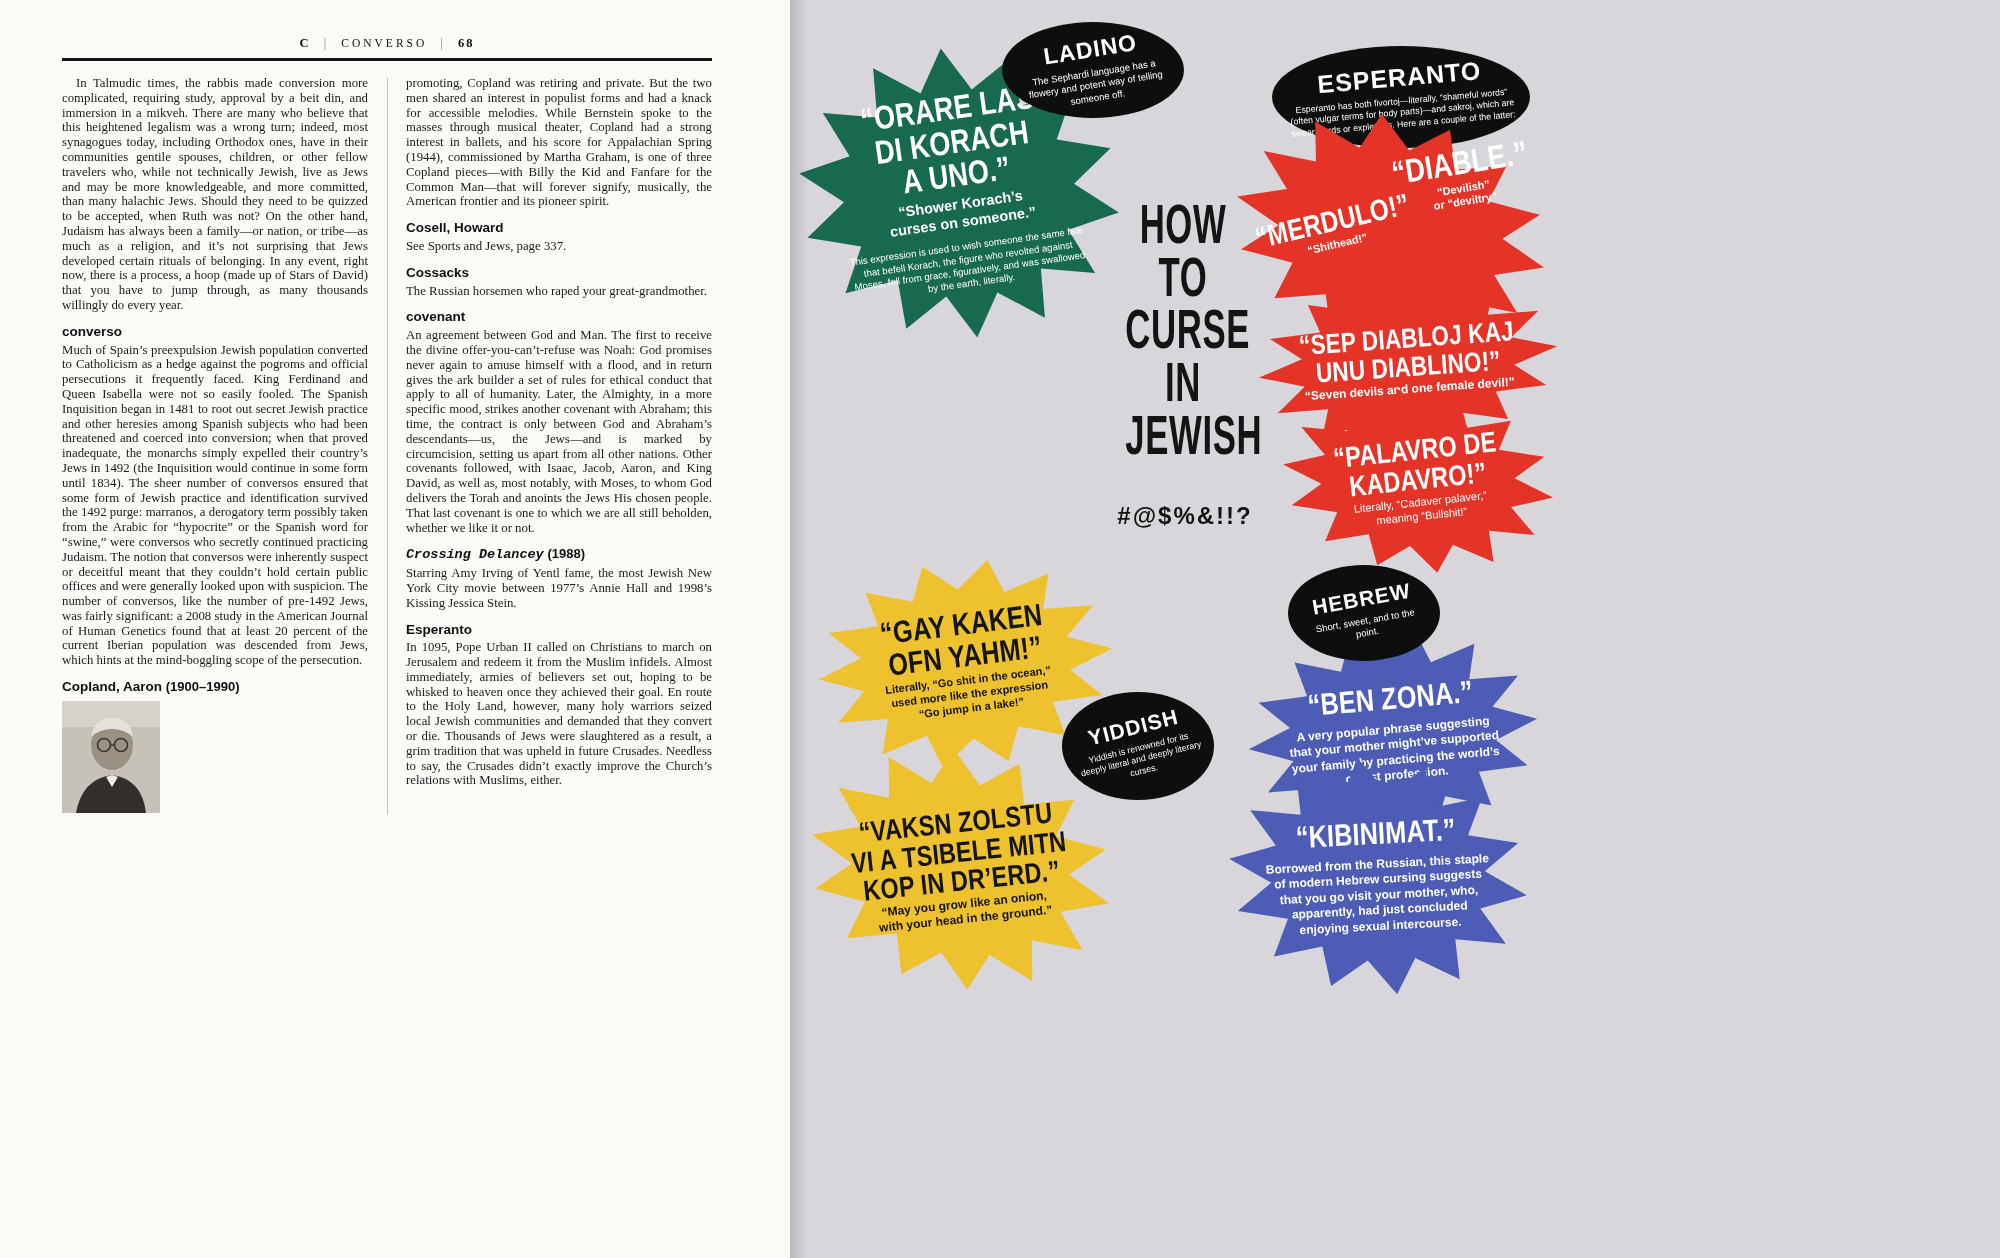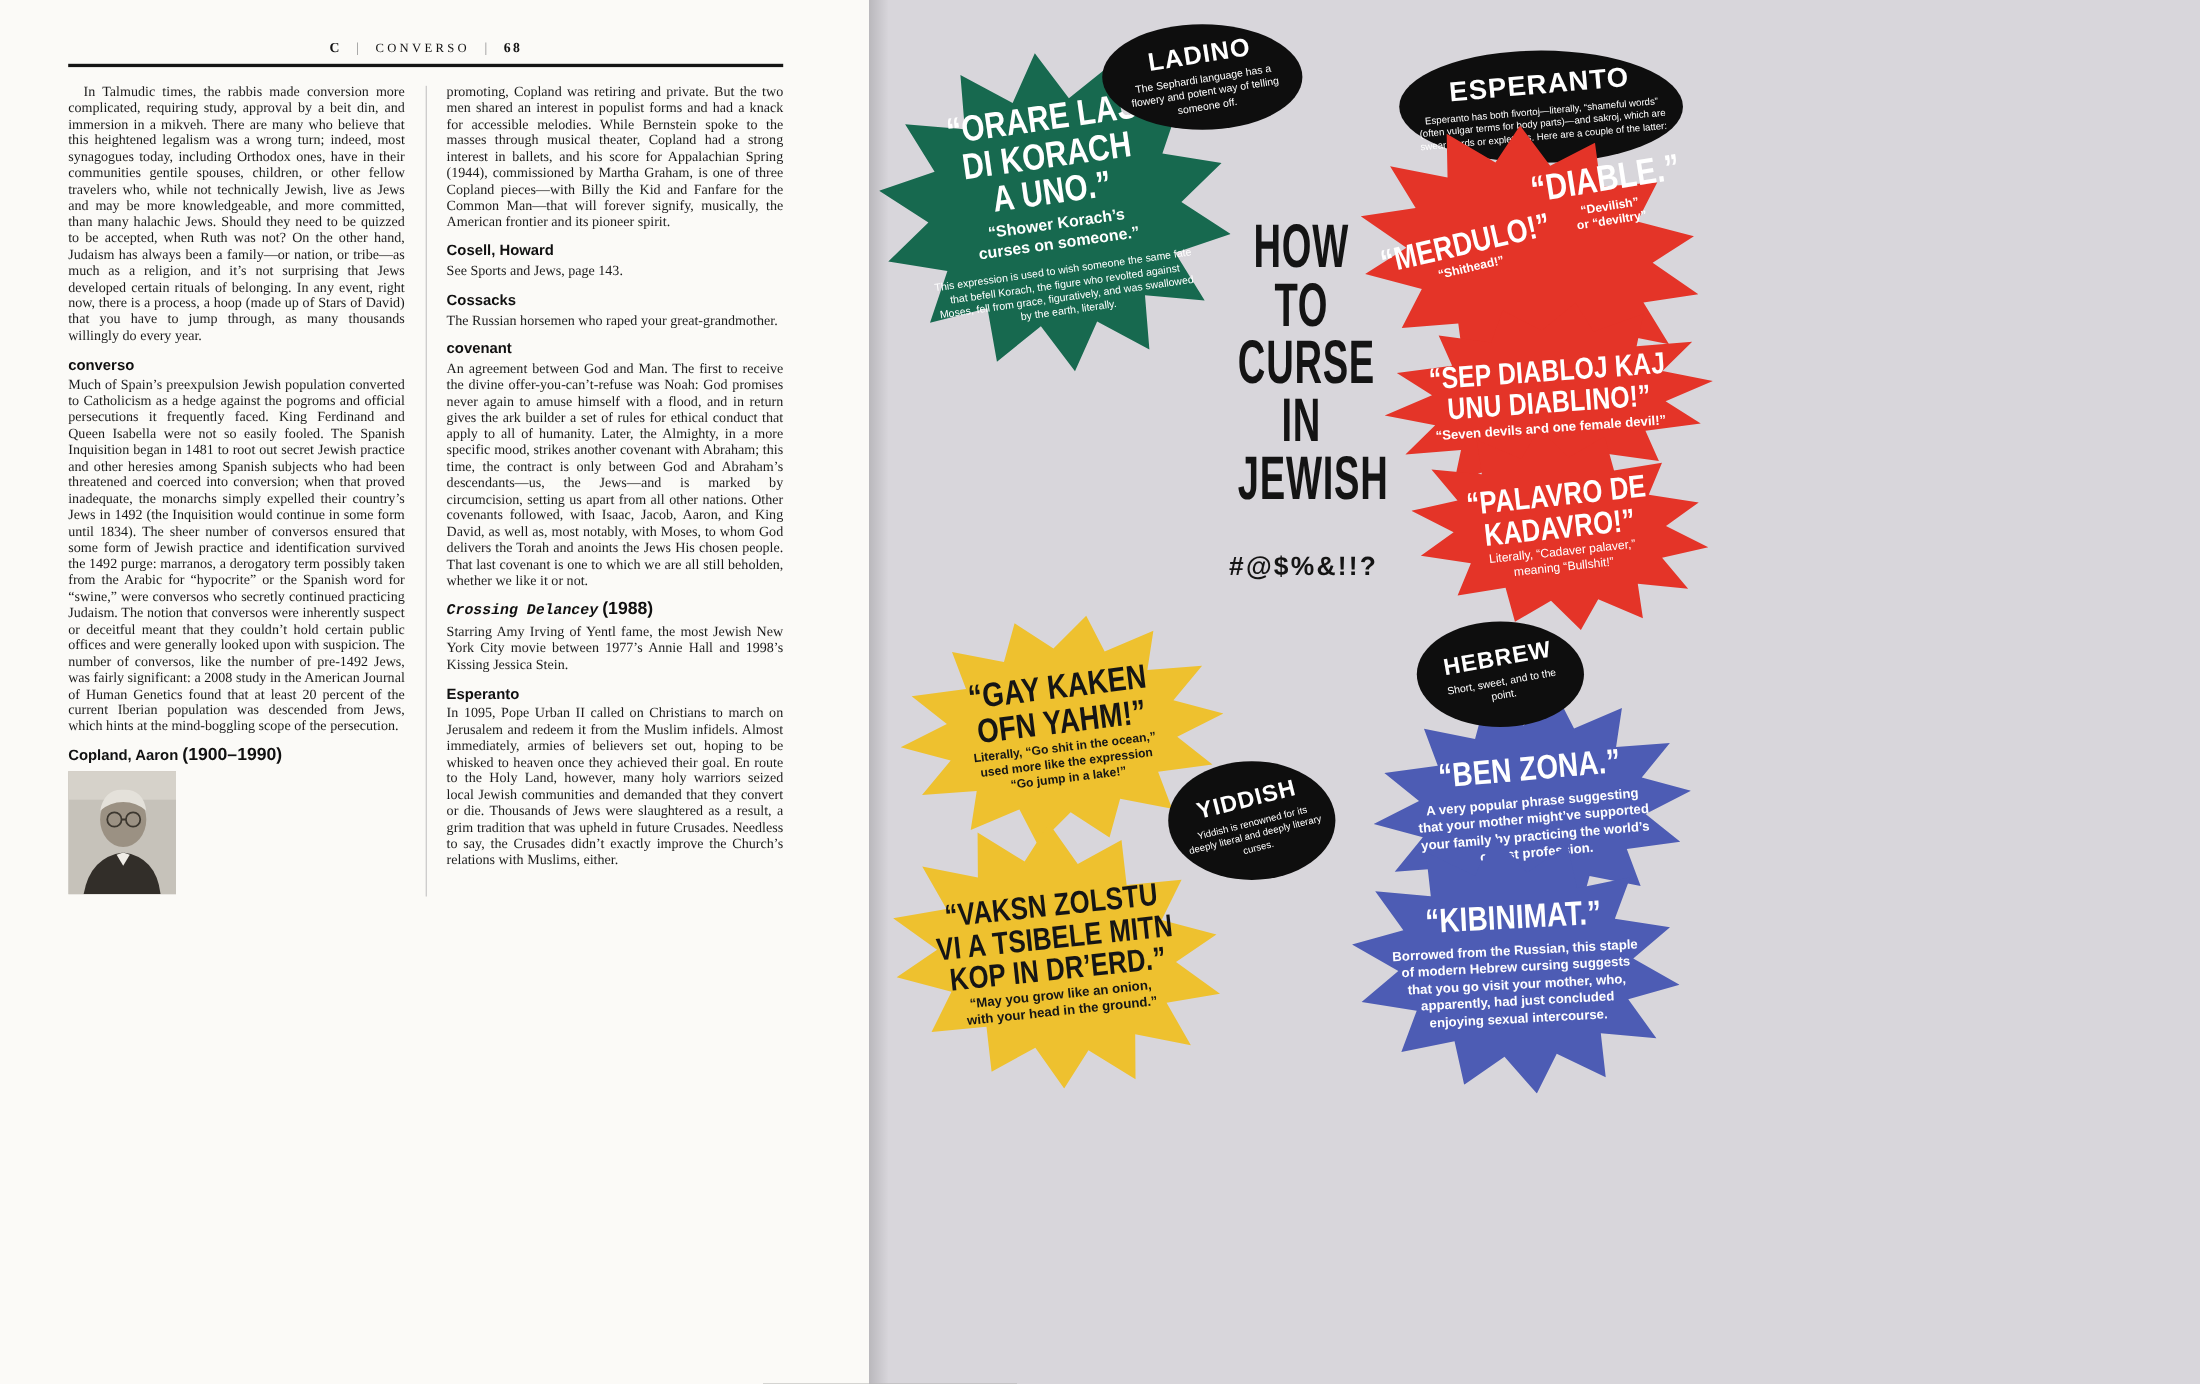--- a/index.html
+++ b/index.html
@@ -20,21 +20,21 @@
   .top-rule { position:absolute; top:58px; left:62px; width:650px; border-top:3.5px solid #141414; }
   .cols { position:absolute; top:76px; left:62px; width:650px; display:flex; justify-content:space-between; }
   .col { width:306px; font-size:12.8px; line-height:14.8px; color:#1b1b1b; text-align:justify; }
   .col-divider { width:1px; background:#c3c3c3; align-self:stretch; margin-top:2px; }
   .col p { margin:0 0 0 0; }
   .indent { text-indent:14px; }
   .entry-title {
     font-family:"Liberation Sans", sans-serif; font-size:13.5px; font-weight:700;
     margin:12px 0 3px 0; text-align:left; color:#101010;
   }
-  .entry-title .years { font-size:16px; }
+  .entry-title .years { font-size:13px; }
   .entry-title.italic-title .tword { font-style:italic;font-family:Liberation Mono, monospace; }
   .copland-block { overflow:hidden; margin-top:3px; }
   .photo {
     float:left; width:98px; height:112px; margin:3px 9px 2px 0; background:#c8c4bd; overflow:hidden;
   }
   .photo svg { display:block; }
   
   .page-right { position:absolute; left:790px; top:0; width:1210px; height:1258px; background:var(--c,#d8d6db); }
   .page-right * { font-family:"Liberation Sans", sans-serif; }
   .gutter-shade { position:absolute; left:0; top:0; width:18px; height:1258px;
@@ -126,21 +126,21 @@
           </div>
         </div>
       </div>
 
       <div class="col-divider"></div>
 
       <div class="col">
         <p>promoting, Copland was retiring and private. But the two men shared an interest in populist forms and had a knack for accessible melodies. While Bernstein spoke to the masses through musical theater, Copland had a strong interest in ballets, and his score for Appalachian Spring (1944), commissioned by Martha Graham, is one of three Copland pieces—with Billy the Kid and Fanfare for the Common Man—that will forever signify, musically, the American frontier and its pioneer spirit.</p>
 
         <h3 class="entry-title">Cosell, Howard</h3>
-        <p>See Sports and Jews, page 143.</p>
+        <p>See Sports and Jews, page 337.</p>
 
         <h3 class="entry-title">Cossacks</h3>
         <p>The Russian horsemen who raped your great-grandmother.</p>
 
         <h3 class="entry-title">covenant</h3>
         <p>An agreement between God and Man. The first to receive the divine offer-you-can’t-refuse was Noah: God promises never again to amuse himself with a flood, and in return gives the ark builder a set of rules for ethical conduct that apply to all of humanity. Later, the Almighty, in a more specific mood, strikes another covenant with Abraham; this time, the contract is only between God and Abraham’s descendants—us, the Jews—and is marked by circumcision, setting us apart from all other nations. Other covenants followed, with Isaac, Jacob, Aaron, and King David, as well as, most notably, with Moses, to whom God delivers the Torah and anoints the Jews His chosen people. That last covenant is one to which we are all still beholden, whether we like it or not.</p>
 
         <h3 class="entry-title italic-title">
           <span class="tword">Crossing Delancey</span>
           <span class="years">(1988)</span>

